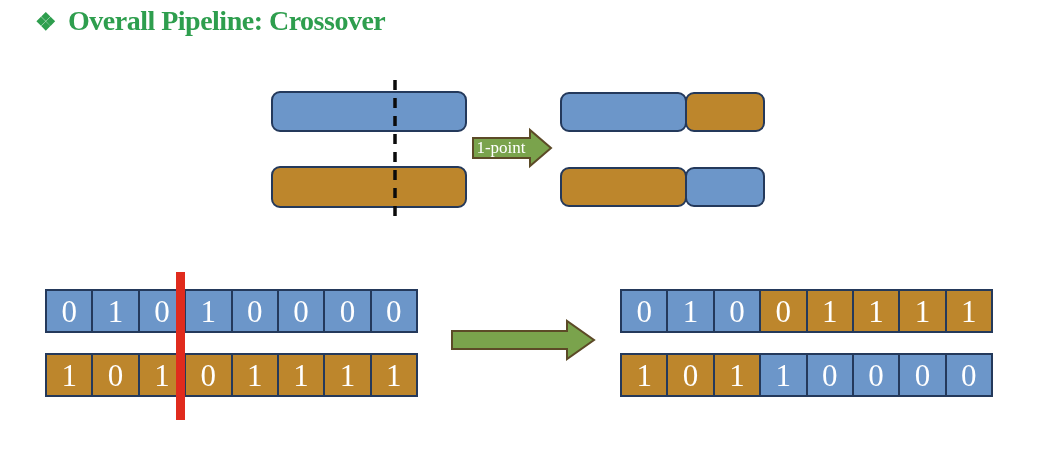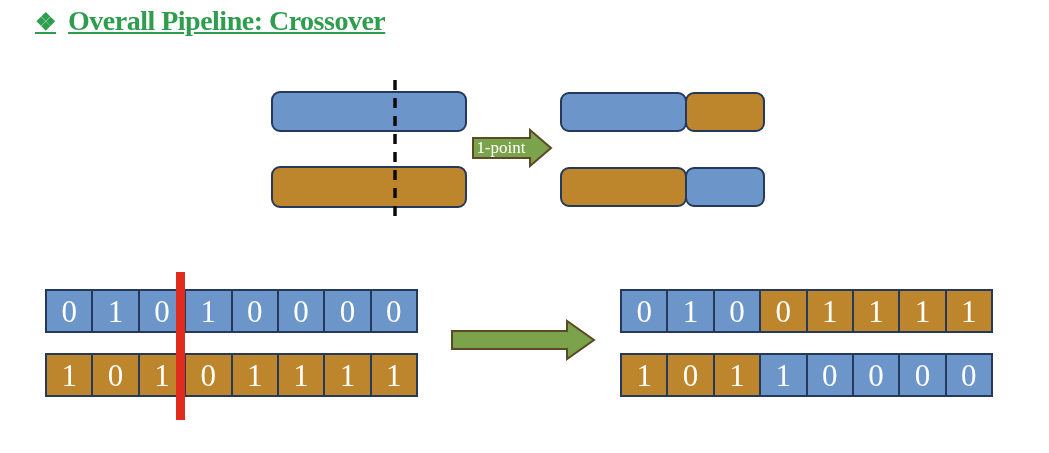--- a/index.html
+++ b/index.html
@@ -16,21 +16,20 @@
   
   .title {
     position: absolute;
     left: 35px;
     top: 5px;
     font-size: 28px;
     font-weight: bold;
     color: var(--title_green, #2E9E4E);
     letter-spacing: -0.5px;
     white-space: nowrap;
-    text-decoration: underline;
   }
   .title .bullet { margin-right: 12px; font-size: 24px; }
 
   
   .bar {
     position: absolute;
     box-sizing: border-box;
     border: 2px solid var(--shape_border, #24395B);
     border-radius: 9px;
   }

